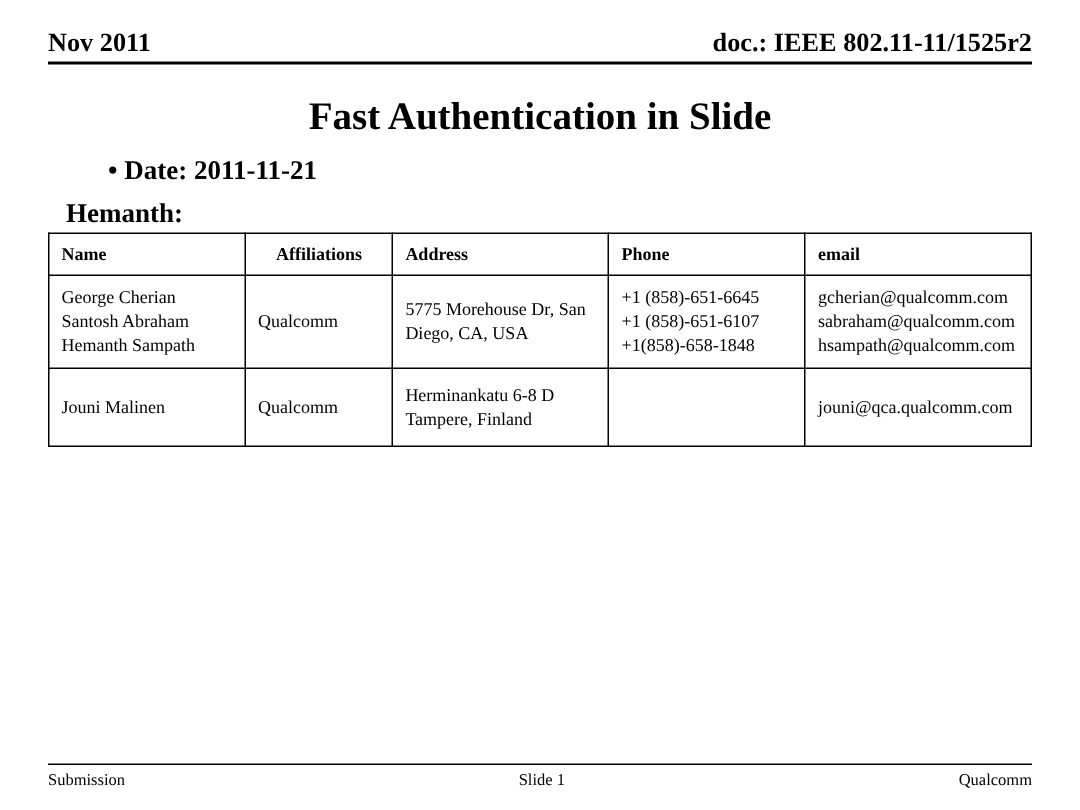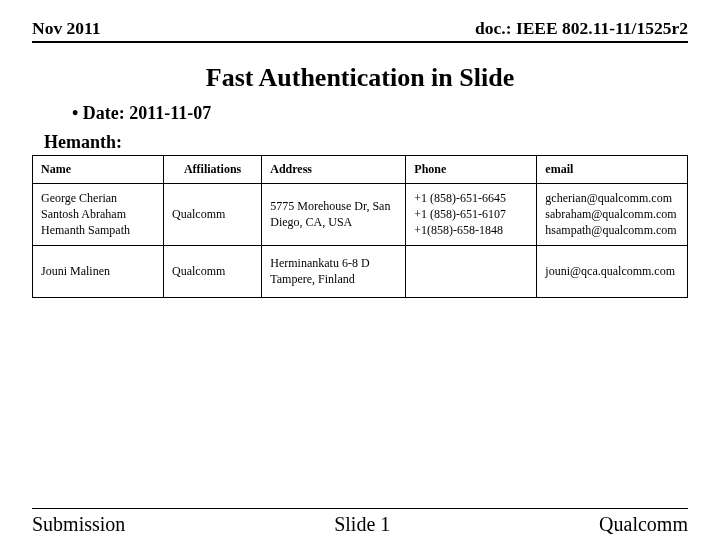--- a/index.html
+++ b/index.html
@@ -1,47 +1,47 @@
 <!DOCTYPE html>
 <html><head>
 <meta charset="utf-8">
 <style>
   * { box-sizing: border-box; margin: 0; padding: 0; }
   html, body { width: 720px; height: 540px; background: #fff; font-family: "Times New Roman", Times, serif; color: #000; }
-  .page { width: 720px; height: 540px; padding: 18px 32px 4px 32px; display: flex; flex-direction: column; }
+  .page { width: 720px; height: 540px; padding: 18px 32px 14px 32px; display: flex; flex-direction: column; }
   .hdr { display: flex; justify-content: space-between; font-weight: bold; font-size: 17.5px; padding-bottom: 2px; border-bottom: 2px solid #000; }
   .title { text-align: center; font-weight: bold; font-size: 26px; margin-top: 20px; }
   .date-line { font-weight: bold; font-size: 18px; margin-top: 10px; margin-left: 40px; }
   .date-line::before { content: "•  "; }
   .authors-label { font-weight: bold; font-size: 18px; margin-top: 8px; margin-left: 12px; }
   table { width: 100%; border-collapse: collapse; margin-top: 2px; }
   th, td { border: 1px solid #000; font-size: 12px; text-align: left; vertical-align: middle; padding: 6px 8px; }
   th { font-weight: bold; height: 26px; }
   td { height: 52px; line-height: 1.35; }
   .spacer { flex: 1; }
   .ftr-rule { border-top: 1.5px solid #000; margin-bottom: 4px; }
-  .ftr { display: flex; justify-content: space-between; font-size: 20px; }
+  .ftr { display: flex; justify-content: space-between; font-size: 11px; }
   .col-name   { width: 20%; }
   .col-affil  { width: 15%; text-align: center; }
   .col-addr   { width: 22%; }
   .col-phone  { width: 20%; }
   .col-email  { width: 23%; }
 </style>
 </head>
 <body>
 
 <div class="page">
 
   <div class="hdr">
     <span>Nov 2011</span>
     <span>doc.: IEEE 802.11-11/1525r2</span>
   </div>
 
   <div class="title">Fast Authentication in Slide</div>
-  <div class="date-line">Date: 2011-11-07</div>
+  <div class="date-line">Date: 2011-11-21</div>
   <div class="authors-label">Hemanth:</div>
 
   <table>
     <thead>
       <tr>
         <th class="col-name">Name</th>
         <th class="col-affil">Affiliations</th>
         <th class="col-addr">Address</th>
         <th class="col-phone">Phone</th>
         <th class="col-email">email</th>

